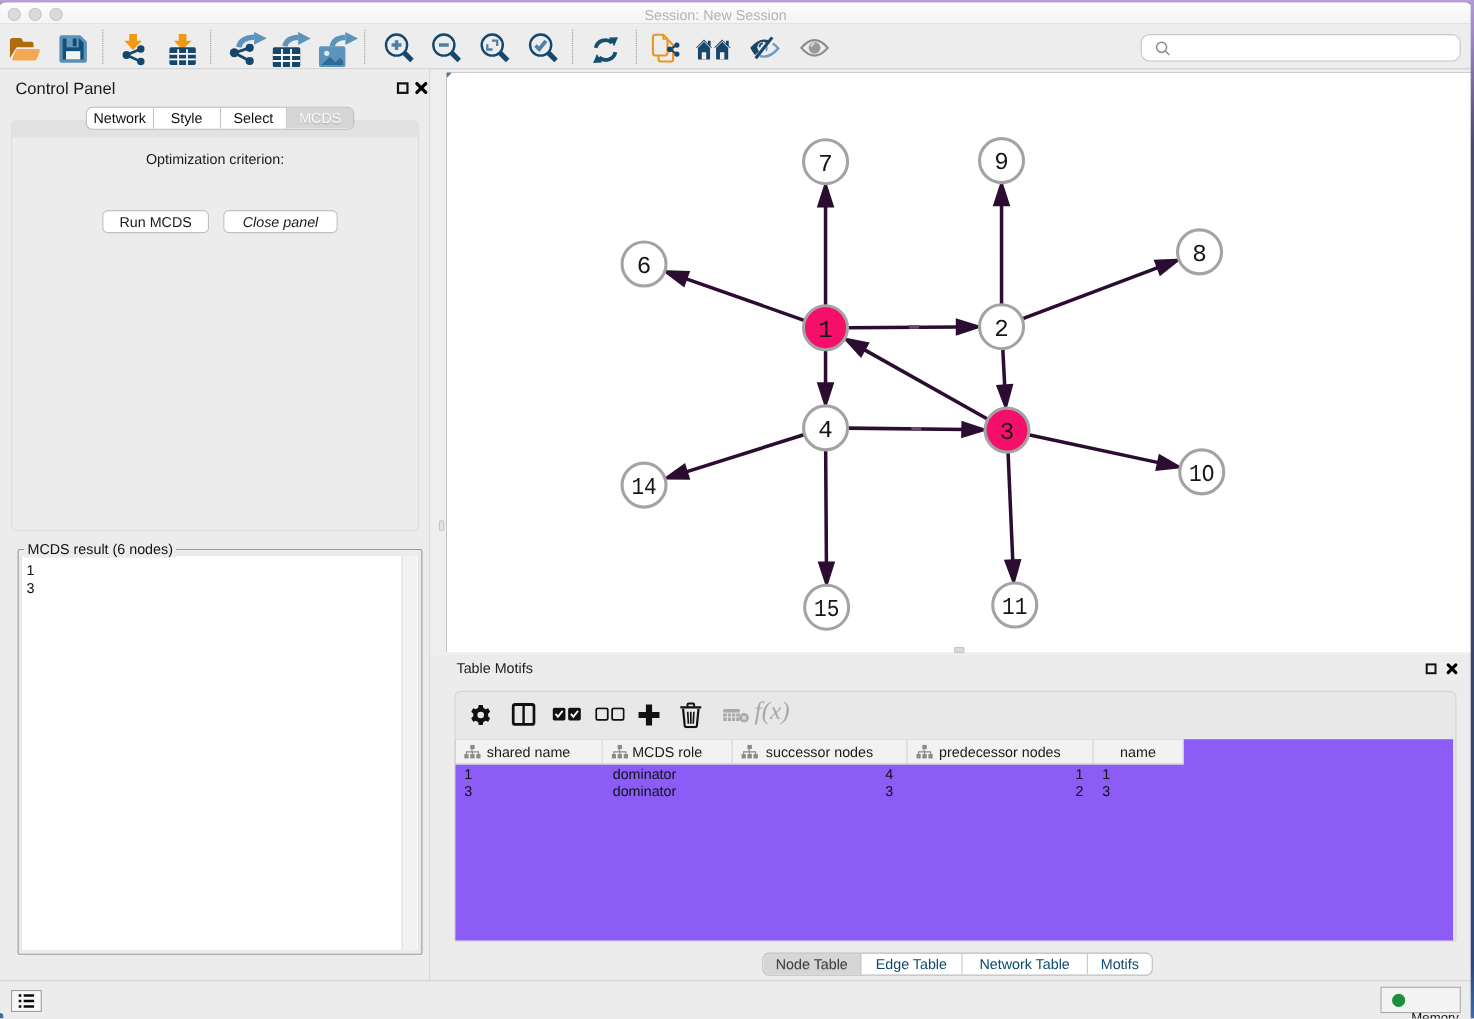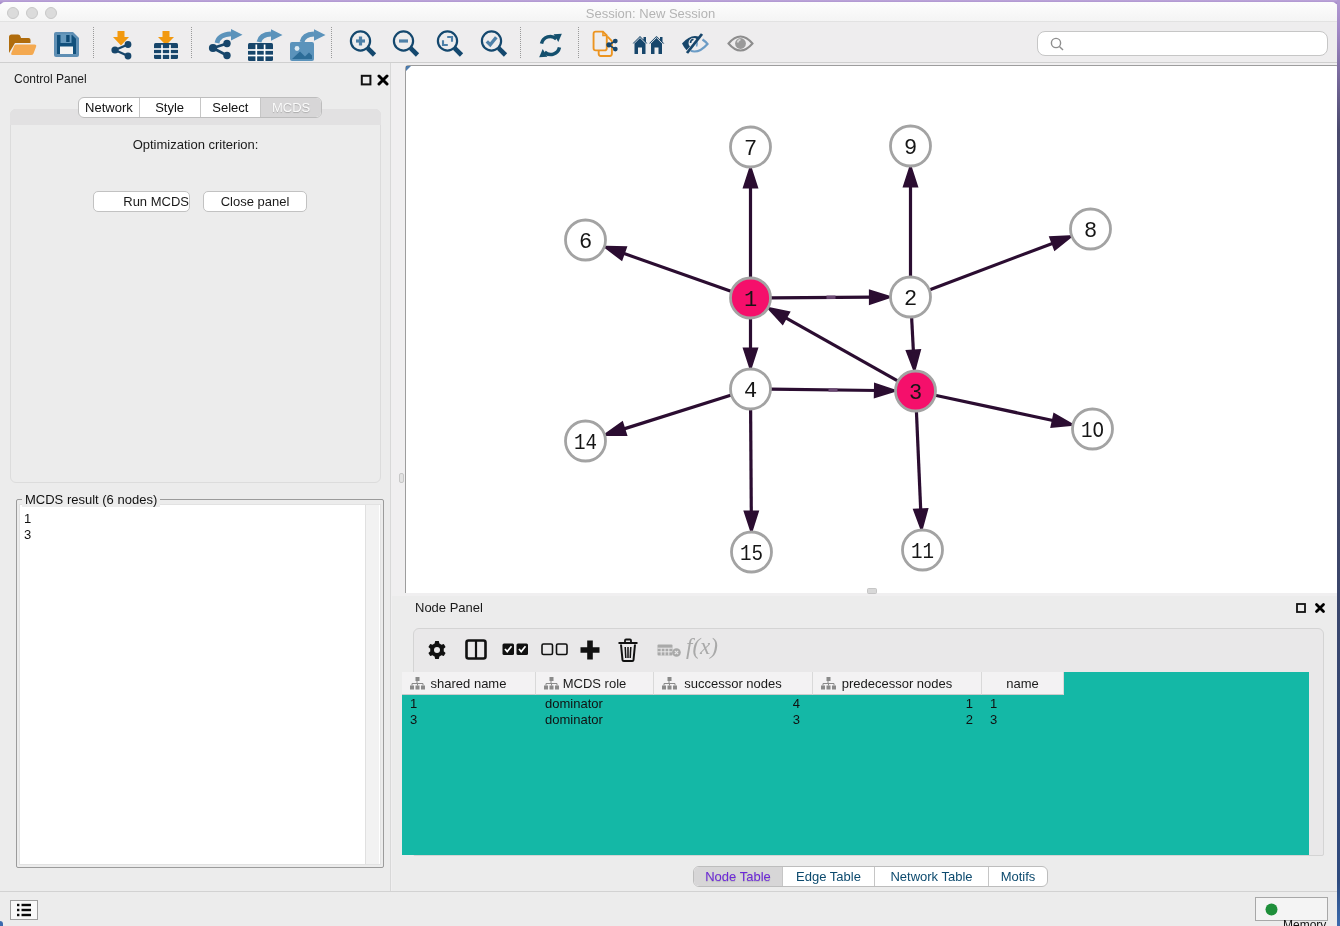--- a/index.html
+++ b/index.html
@@ -9,21 +9,21 @@
 #deskTop{left:0;top:0;width:1340px;height:4px;background:linear-gradient(#bda6da,#a186c6);}
 #titlebar{left:0;top:2px;width:1337px;height:20px;background:linear-gradient(#fdfdfd,#f4f4f4);border-radius:5px 5px 0 0;border-bottom:1px solid #e2e2e2;}
 #titlebar .light{position:absolute;top:5px;width:12px;height:12px;border-radius:50%;background:#dbdbdb;border:1px solid #c8c8c8;}
 #titleText{left:0;top:6px;width:1301px;text-align:center;font-size:13px;color:#b4b4b4;}
 #toolbar{left:0;top:22px;width:1337px;height:41px;background:#eeedee;border-bottom:1px solid #cfcfcf;}
 .sep{position:absolute;top:5px;height:31px;width:1px;border-left:1px dotted #9a9a9a;}
 #searchbox{left:1037px;top:9px;width:291px;height:25px;background:#fff;border:1px solid #c6c6c6;border-radius:8px;}
 
 #mainbg{left:0;top:63px;width:1340px;height:828px;background:#f0eff0;}
 #cpanel{left:0;top:63px;width:391px;height:828px;background:#ececec;border-right:1px solid #d8d8d8;}
-#cpTitle{left:14px;top:9px;font-size:12px;color:#1a1a1a;}
+#cpTitle{left:14px;top:9px;font-size:15px;color:#1a1a1a;}
 .winbtns{position:absolute;top:11px;}
 #tabwrap{left:10px;top:46px;width:371px;height:374px;background:#ececec;border:1px solid #dcdcdc;border-radius:6px;}
 #tabband{left:10px;top:46px;width:371px;height:16px;background:#e2e1e2;border-radius:6px 6px 0 0;}
 #tabs{left:78px;top:34px;width:244px;height:21px;border:1px solid #bdbdbd;border-radius:6px;background:#fff;display:flex;overflow:hidden;}
 #tabs .tab{flex:1;font-size:13px;text-align:center;line-height:19px;color:#111;border-right:1px solid #c6c6c6;}
 #tabs .tab:last-child{border-right:none;}
 #tabs .sel{background:#d7d6d7;color:#fbfbfb;text-shadow:0 1px 1px #aaa;}
 #optlabel{left:0;top:74px;width:391px;text-align:center;font-size:13px;color:#1a1a1a;}
 #dropdown{left:44px;top:96px;width:311px;height:20px;background:#fff;border:1px solid #c2c2c2;border-radius:4px;font-size:13px;color:#1a1a1a;line-height:18px;padding-left:13px;}
 .btn{position:absolute;height:21px;background:#fff;border:1px solid #c2c2c2;border-radius:5px;font-size:13px;color:#1a1a1a;text-align:center;line-height:19px;}
@@ -35,27 +35,27 @@
 
 #netframe{left:405px;top:65px;width:935px;height:528px;background:#fff;border:1px solid #9d9d9d;border-bottom:none;border-radius:4px 4px 0 0;}
 #nettitle{left:0;top:0;width:933px;height:20px;background:linear-gradient(#f6f6f6,#dedede);border-bottom:1px solid #b5b5b5;border-radius:4px 4px 0 0;}
 .tl{position:absolute;top:3px;width:13px;height:13px;border-radius:50%;}
 .tl svg{display:block;margin:0 auto;}
 #netname{left:0;top:4px;width:933px;text-align:center;font-size:13px;color:#1c1c1c;}
 
 #tpanel{left:392px;top:596px;width:948px;height:295px;background:#ececec;}
 #tpTitle{left:23px;top:4px;font-size:13px;color:#1a1a1a;}
 #tbox{left:21px;top:32px;width:911px;height:228px;background:#e9e8e9;border:1px solid #d4d4d4;border-radius:6px 6px 2px 2px;}
-#ttable{left:10px;top:76px;width:907px;height:183px;background:#14b8a6;}
+#ttable{left:22px;top:76px;width:907px;height:183px;background:#8b5cf6;}
 .th{position:absolute;top:0;height:23px;background:#f3f2f3;border-right:1px solid #d9d9d9;border-bottom:1px solid #cbcbcb;font-size:13px;color:#1a1a1a;text-align:center;line-height:23px;}
 .td{position:absolute;font-size:13px;color:#111;height:16px;line-height:16px;}
 #btabs{left:301px;top:270px;width:355px;height:21px;border:1px solid #bdbdbd;border-radius:6px;background:#fff;display:flex;overflow:hidden;}
 #btabs .tab{font-size:13px;text-align:center;line-height:19px;color:#0c4a6e;border-right:1px solid #c6c6c6;}
 #btabs .tab:last-child{border-right:none;}
-#btabs .sel{background:#d7d6d7;color:#6d28d9;text-shadow:0 1px 1px #b5b5b5;}
+#btabs .sel{background:#d7d6d7;color:#404040;text-shadow:0 1px 1px #b5b5b5;}
 
 #statusbar{left:0;top:891px;width:1340px;height:35px;background:#ececec;border-top:1px solid #d2d2d2;}
 #memBtn{left:1255px;top:5px;width:73px;height:24px;background:#f4f4f4;border:1px solid #a8a8a8;font-size:12px;color:#111;}
 #listBtn{left:10px;top:8px;width:28px;height:20px;background:#f8f8f8;border:1px solid #9e9e9e;}
 
 #deskRight{left:1337px;top:0;width:3px;height:926px;background:linear-gradient(#b29ad2 0px,#a288c6 30px,#7a6b9e 75px,#4a4a6e 130px,#3f4566 500px,#2e4a7e 880px,#3c6bae 926px);}
 </style></head>
 <body>
 <div class="abs" id="mainbg"></div>
 <div class="abs" style="left:399px;top:473px;width:5px;height:10px;background:#e2e2e2;border:1px solid #c7c7c7;border-radius:2px;z-index:5;"></div>
@@ -220,22 +220,22 @@
     </svg>
   <div class="abs" id="tabwrap"></div>
   <div class="abs" id="tabband"></div>
   <div class="abs" id="optlabel">Optimization criterion:</div>
   <div class="abs" id="tabs">
     <div class="tab">Network</div>
       <div class="tab">Style</div>
       <div class="tab">Select</div>
       <div class="tab sel">MCDS</div>
   </div>
-  <div class="btn" style="left:93px;top:128px;width:97px;text-align:right;">Run MCDS</div>
-  <div class="btn" style="left:203px;top:128px;width:104px;">Close panel</div>
+  <div class="btn" style="left:93px;top:128px;width:97px;">Run MCDS</div>
+  <div class="btn" style="left:203px;top:128px;width:104px;font-style:italic;">Close panel</div>
   <div class="abs" id="fieldset"></div>
   <div class="abs" id="fsinner"></div>
   <div class="abs" id="fsscroll"></div>
   <div class="abs" id="fslegend">MCDS result (6 nodes)</div>
   <div class="abs" id="fstext">1<br>3</div>
 </div>
 
 <div class="abs" id="netframe">
   <svg class="abs" style="left:0;top:0" width="5" height="5">
       <path d="M0 0 L5 0 L0 5 Z" fill="#3a6ea5" opacity="0.9"></path>
@@ -299,21 +299,21 @@
         <text x="585" y="448" textLength="23" lengthAdjust="spacingAndGlyphs">14</text>
         <text x="751" y="559" textLength="23" lengthAdjust="spacingAndGlyphs">15</text>
     </g>
   </svg>
   <svg class="abs" style="left:461px;top:522px" width="10" height="6" viewBox="0 0 10 6">
       <rect x="0.5" y="0.5" width="9" height="5" rx="1" fill="#d8d8d8" stroke="#bdbdbd" stroke-width="0.8"></rect>
     </svg>
 </div>
 
 <div class="abs" id="tpanel">
-  <div class="abs" id="tpTitle">Node Panel</div>
+  <div class="abs" id="tpTitle">Table Motifs</div>
   <svg class="winbtns" style="left:903px;top:6px" width="32" height="12" viewBox="0 0 32 12">
       <rect x="2" y="2" width="8" height="8" fill="none" stroke="#111" stroke-width="1.8"></rect>
       <path d="M21.5 2.5 L28.5 9.5 M28.5 2.5 L21.5 9.5" stroke="#000" stroke-width="2.8" fill="none" stroke-linecap="round"></path>
     </svg>
   <div class="abs" id="tbox">
     <svg class="abs" style="left:13px;top:11px" width="20" height="20" viewBox="0 0 20 20">
         <path fill="#111" d="M8.2 1 L11.8 1 L12.4 3.6 A6.6 6.6 0 0 1 14.3 4.7 L16.8 3.9 L18.6 7 L16.7 8.8 A6.6 6.6 0 0 1 16.7 11.2 L18.6 13 L16.8 16.1 L14.3 15.3 A6.6 6.6 0 0 1 12.4 16.4 L11.8 19 L8.2 19 L7.6 16.4 A6.6 6.6 0 0 1 5.7 15.3 L3.2 16.1 L1.4 13 L3.3 11.2 A6.6 6.6 0 0 1 3.3 8.8 L1.4 7 L3.2 3.9 L5.7 4.7 A6.6 6.6 0 0 1 7.6 3.6 Z"></path>
         <circle cx="10" cy="10" r="3" fill="#e9e8e9"></circle>
       </svg>
     <svg class="abs" style="left:51px;top:10px" width="22" height="21" viewBox="0 0 22 21">

